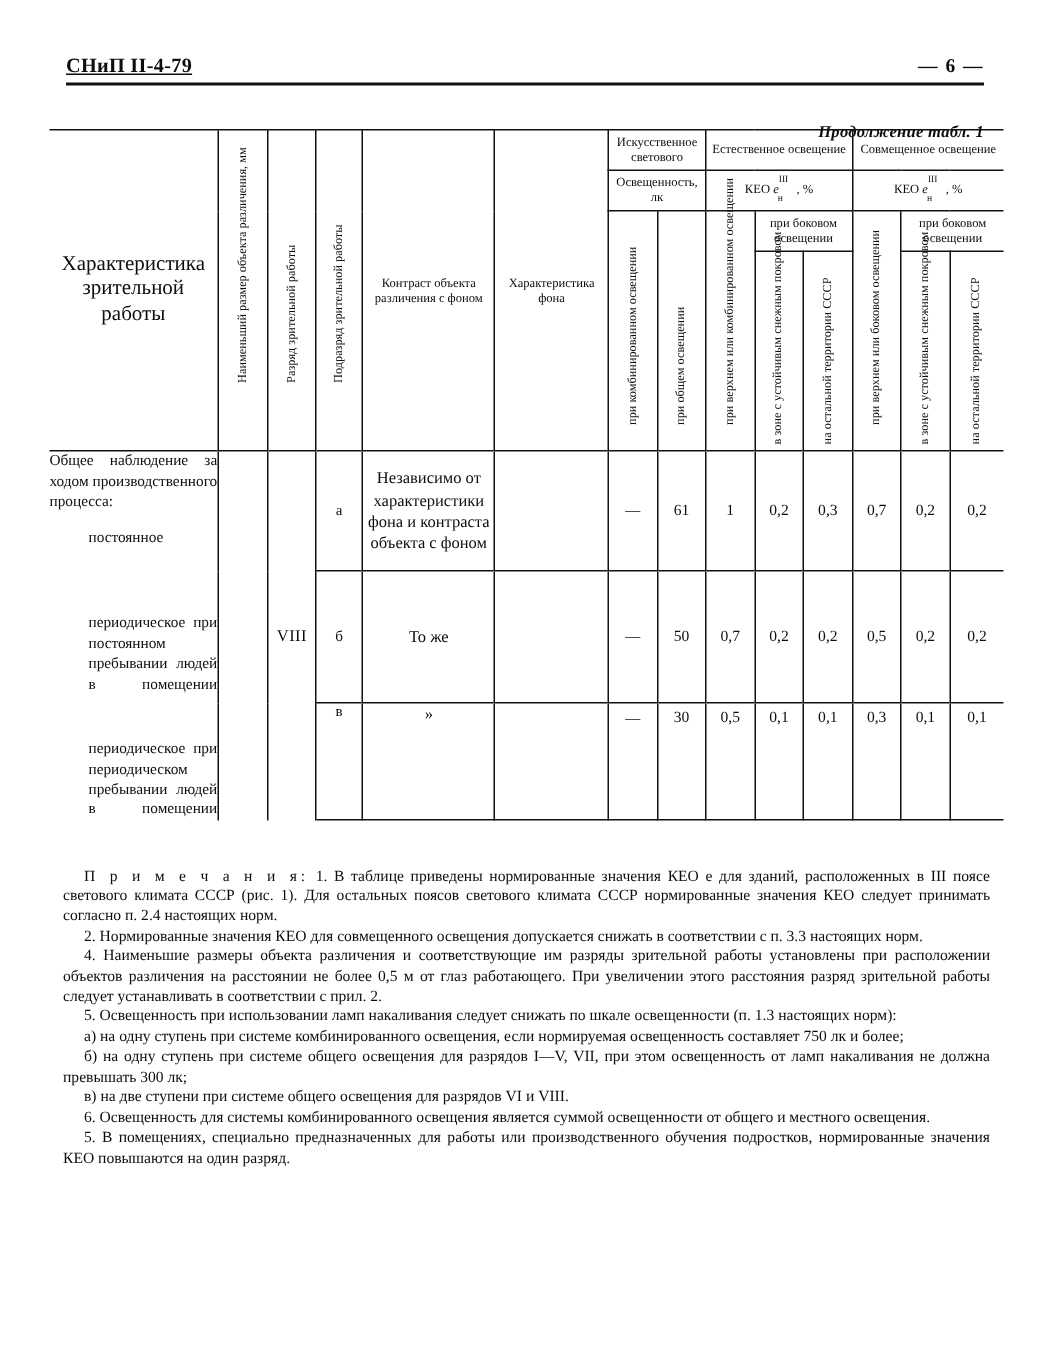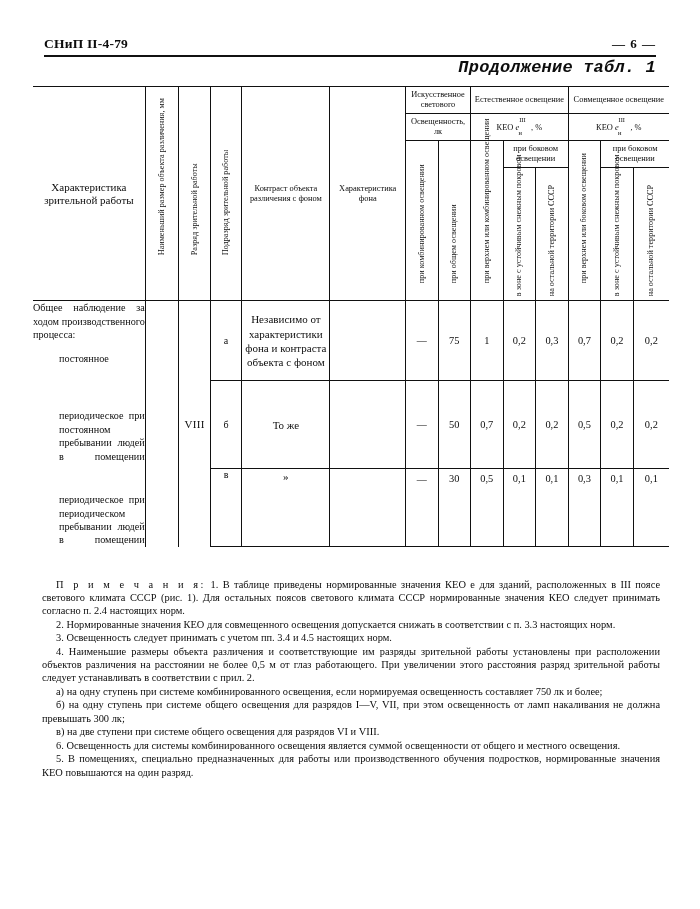--- a/index.html
+++ b/index.html
@@ -29,41 +29,40 @@
     left: 44px;
     top: 36px;
     width: 612px;
     display: flex;
     align-items: baseline;
     justify-content: space-between;
     font-weight: bold;
     font-size: 13.5px;
     letter-spacing: .2px;
   }
-  .runhead .doc-code { font-family: "Liberation Serif", serif; }
+  .runhead .doc-code { font-family: "Liberation Serif", serif; text-decoration: underline; }
   .runhead .page-no { font-size: 13px; letter-spacing: 1px; }
   .runhead-rule {
     position: absolute;
     left: 44px;
     top: 55px;
     width: 612px;
     height: 2px;
     background: #111;
   }
 
   
   .cont-caption {
     position: absolute;
     right: 44px;
-    top: 58px;
+    top: 82px;
     font-style: italic;
-    font-size: 17px;
+    font-size: 11px;
     font-weight: bold;
     letter-spacing: .2px;
-    font-family: Liberation Mono, monospace;
   }
 
   
   .tbl-wrap {
     position: absolute;
     left: 33px;
     top: 86px;
     width: 636px;
   }
   table.main {
@@ -85,21 +84,21 @@
   .tb-bot    { border-bottom: 1.6px solid #111 !important; }
   .tb-botthin{ border-bottom: 1px solid #111 !important; }
   .tb-l      { border-left: 1px solid #111 !important; }
   .tb-r      { border-right: 1px solid #111 !important; }
 
   .hcell {
     padding: 3px 2px;
     font-size: 8.4px;
     line-height: 1.2;
   }
-  .hcell-big { font-size: 11px; }
+  .hcell-big { font-size: 14px; }
 
   
   .vert {
     height: 132px;
     position: relative;
   }
   .vert > span {
     display: block;
     position: absolute;
     left: 50%;
@@ -332,21 +331,21 @@
           <span class="hang" style="margin-top:10px;">постоянное</span>
           <span class="hang" style="margin-top:44px;">периодическое при постоянном пребывании людей в помещении</span>
           <span class="hang" style="margin-top:30px;">периодическое при периодическом пребывании людей в помещении</span>
         </td>
         <td class="tb-top tb-l tb-r" rowspan="3"></td>
         <td class="tb-top tb-r razryad" rowspan="3">VIII</td>
         <td class="tb-top tb-r podraz cell-pad">а</td>
         <td class="tb-top tb-r mid-desc">Независимо от характеристики фона и контраста объекта с фоном</td>
         <td class="tb-top tb-r"></td>
         <td class="tb-top tb-r dash">—</td>
-        <td class="tb-top tb-r num light">75</td>
+        <td class="tb-top tb-r num light">61</td>
         <td class="tb-top tb-r num light">1</td>
         <td class="tb-top tb-r num">0,2</td>
         <td class="tb-top tb-r num light">0,3</td>
         <td class="tb-top tb-r num">0,7</td>
         <td class="tb-top tb-r num">0,2</td>
         <td class="tb-top num light">0,2</td>
       </tr>
 
       <tr class="body-row" style="height:88px;">
         <td class="tb-top tb-r podraz cell-pad">б</td>
@@ -378,22 +377,22 @@
     </tbody>
       </table>
   </div>
 
   <div class="notes">
     <p>
       <span class="sp">П р и м е ч а н и я:</span>
       <span>1. В таблице приведены нормированные значения КЕО e для зданий, расположенных в III поясе светового климата СССР (рис. 1). Для остальных поясов светового климата СССР нормированные значения КЕО следует принимать согласно п. 2.4 настоящих норм.</span>
     </p>
     <p><span>2. Нормированные значения КЕО для совмещенного освещения допускается снижать в соответствии с п. 3.3 настоящих норм.</span></p>
-    <p><span>3. Освещенность следует принимать с учетом пп. 3.4 и 4.5 настоящих норм.</span></p>
     <p><span>4. Наименьшие размеры объекта различения и соответствующие им разряды зрительной работы установлены при расположении объектов различения на расстоянии не более 0,5 м от глаз работающего. При увеличении этого расстояния разряд зрительной работы следует устанавливать в соответствии с прил. 2.</span></p>
+    <p><span>5. Освещенность при использовании ламп накаливания следует снижать по шкале освещенности (п. 1.3 настоящих норм):</span></p>
     <p><span>а) на одну ступень при системе комбинированного освещения, если нормируемая освещенность составляет 750 лк и более;</span></p>
     <p><span>б) на одну ступень при системе общего освещения для разрядов I—V, VII, при этом освещенность от ламп накаливания не должна превышать 300 лк;</span></p>
     <p><span>в) на две ступени при системе общего освещения для разрядов VI и VIII.</span></p>
     <p><span>6. Освещенность для системы комбинированного освещения является суммой освещенности от общего и местного освещения.</span></p>
     <p><span>5. В помещениях, специально предназначенных для работы или производственного обучения подростков, нормированные значения КЕО повышаются на один разряд.</span></p>
   </div>
 
 </div>
 
 </body></html>

